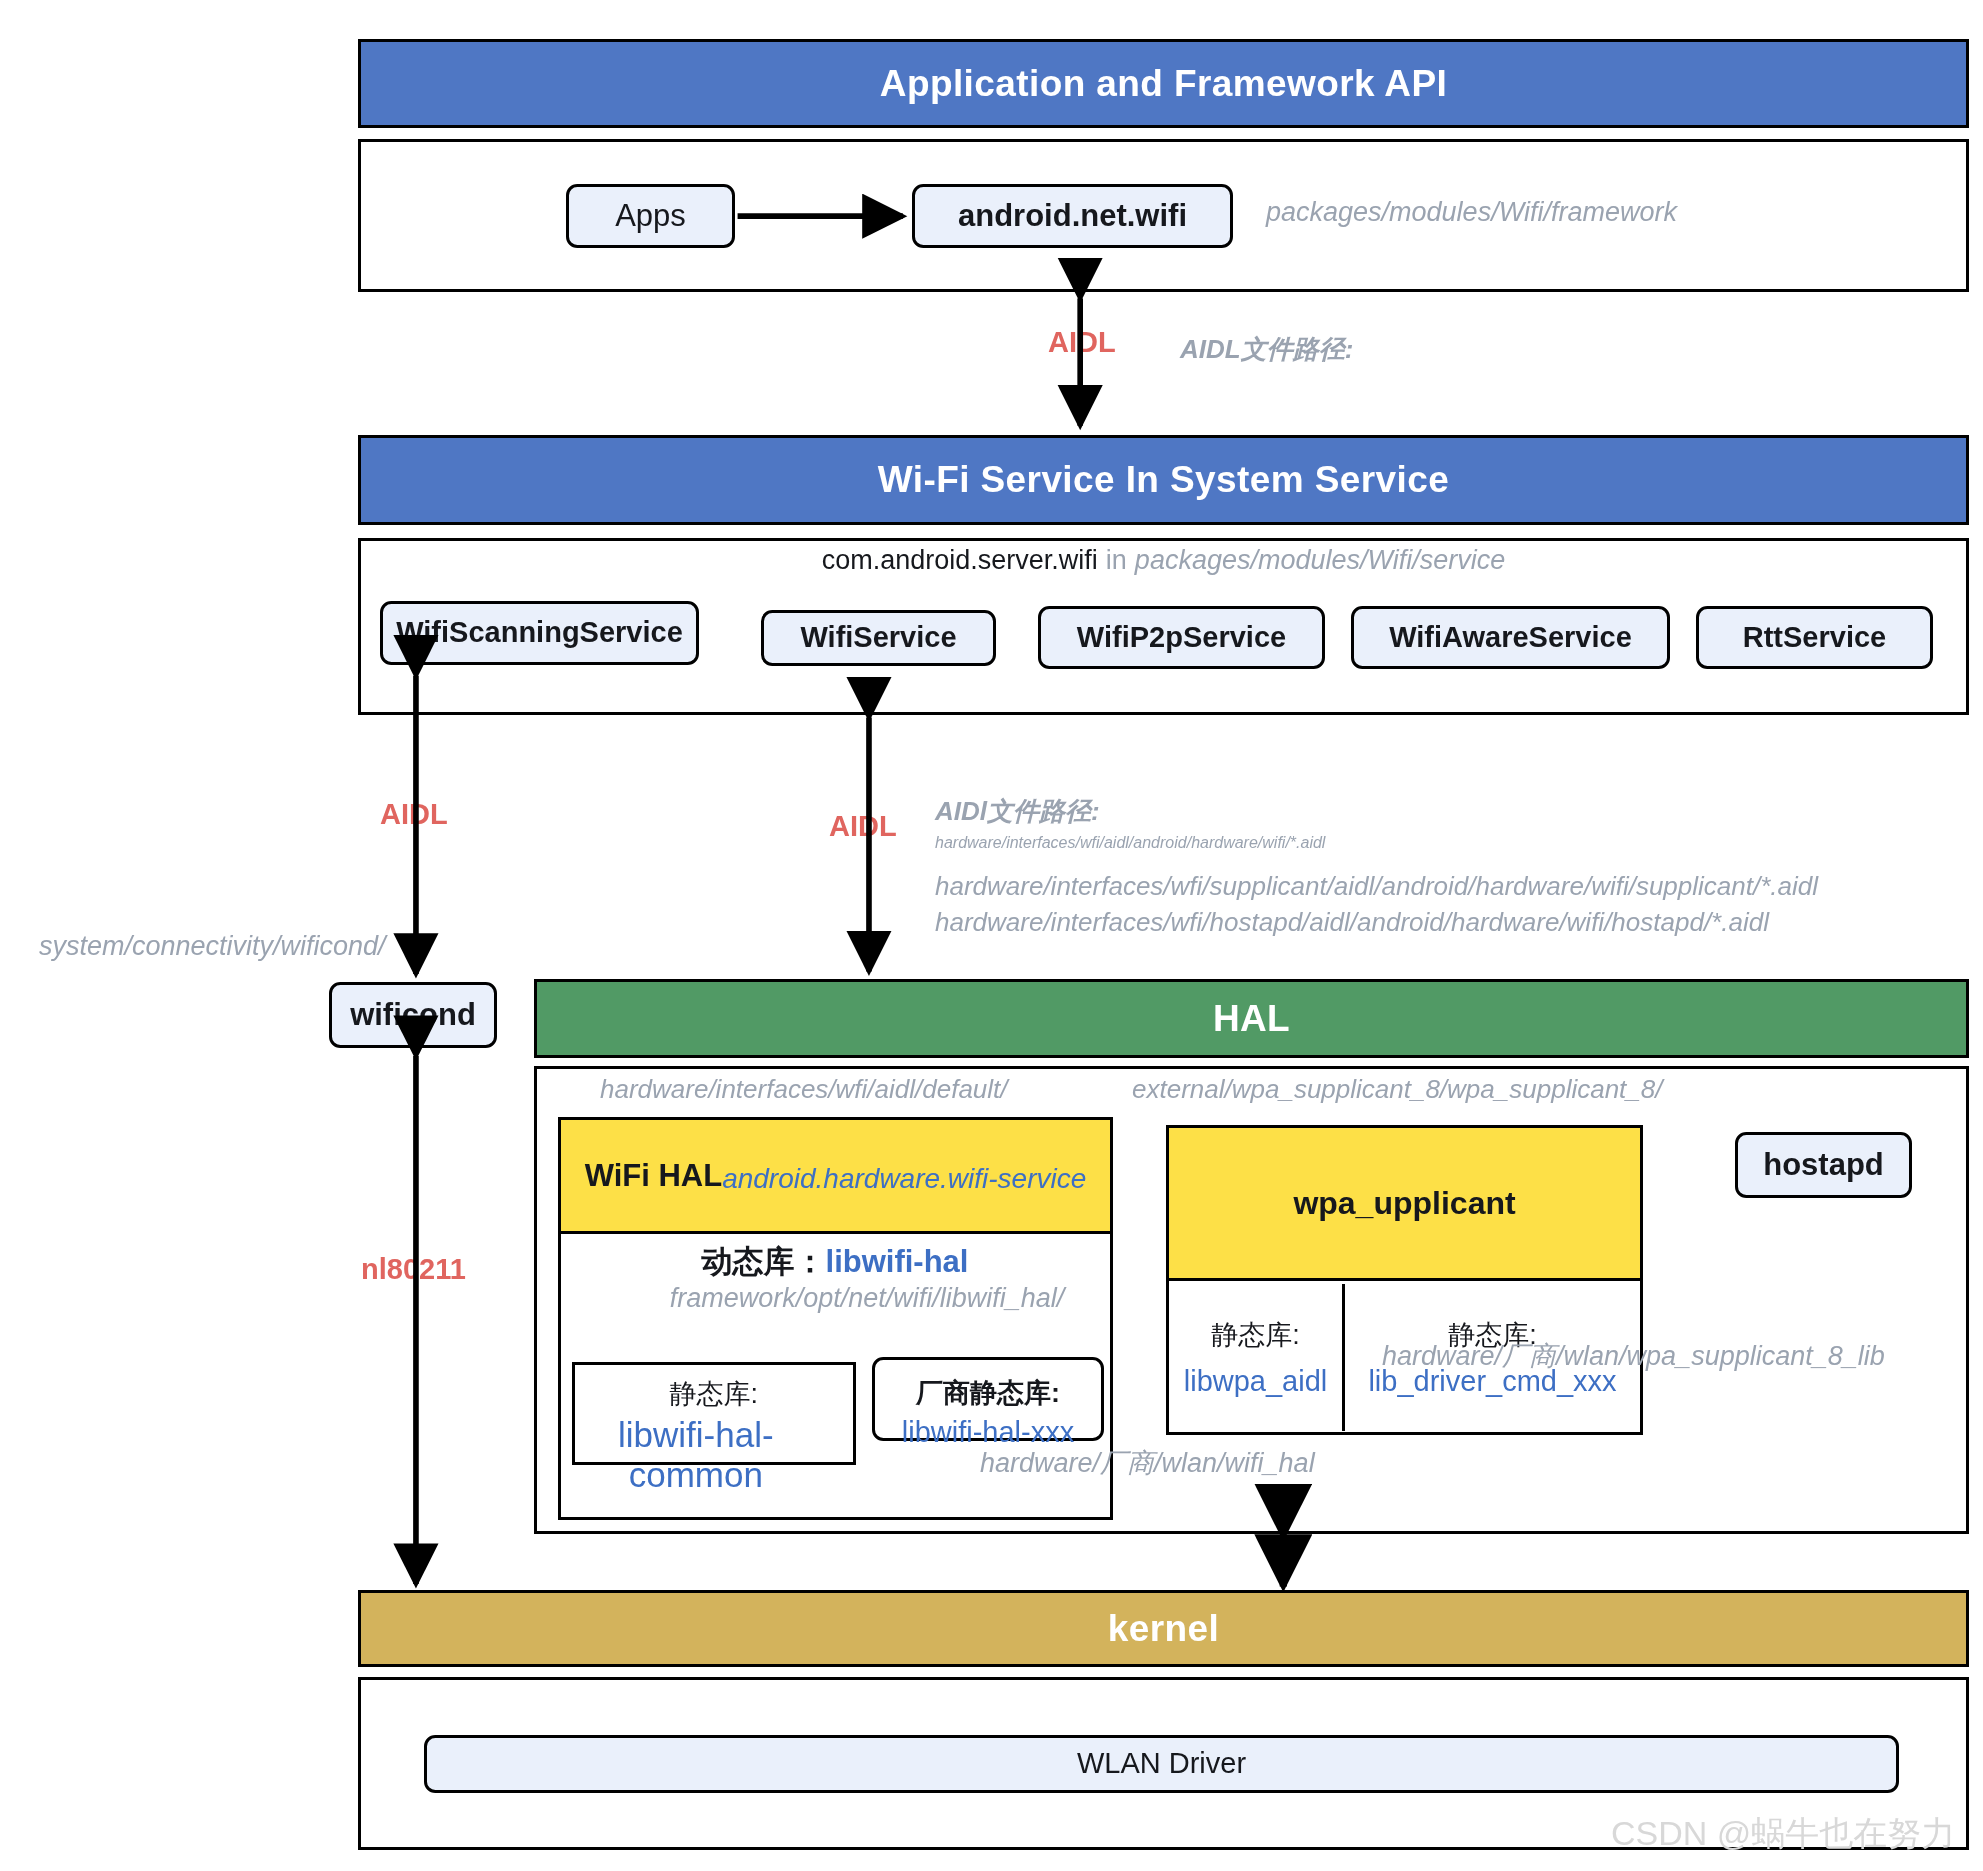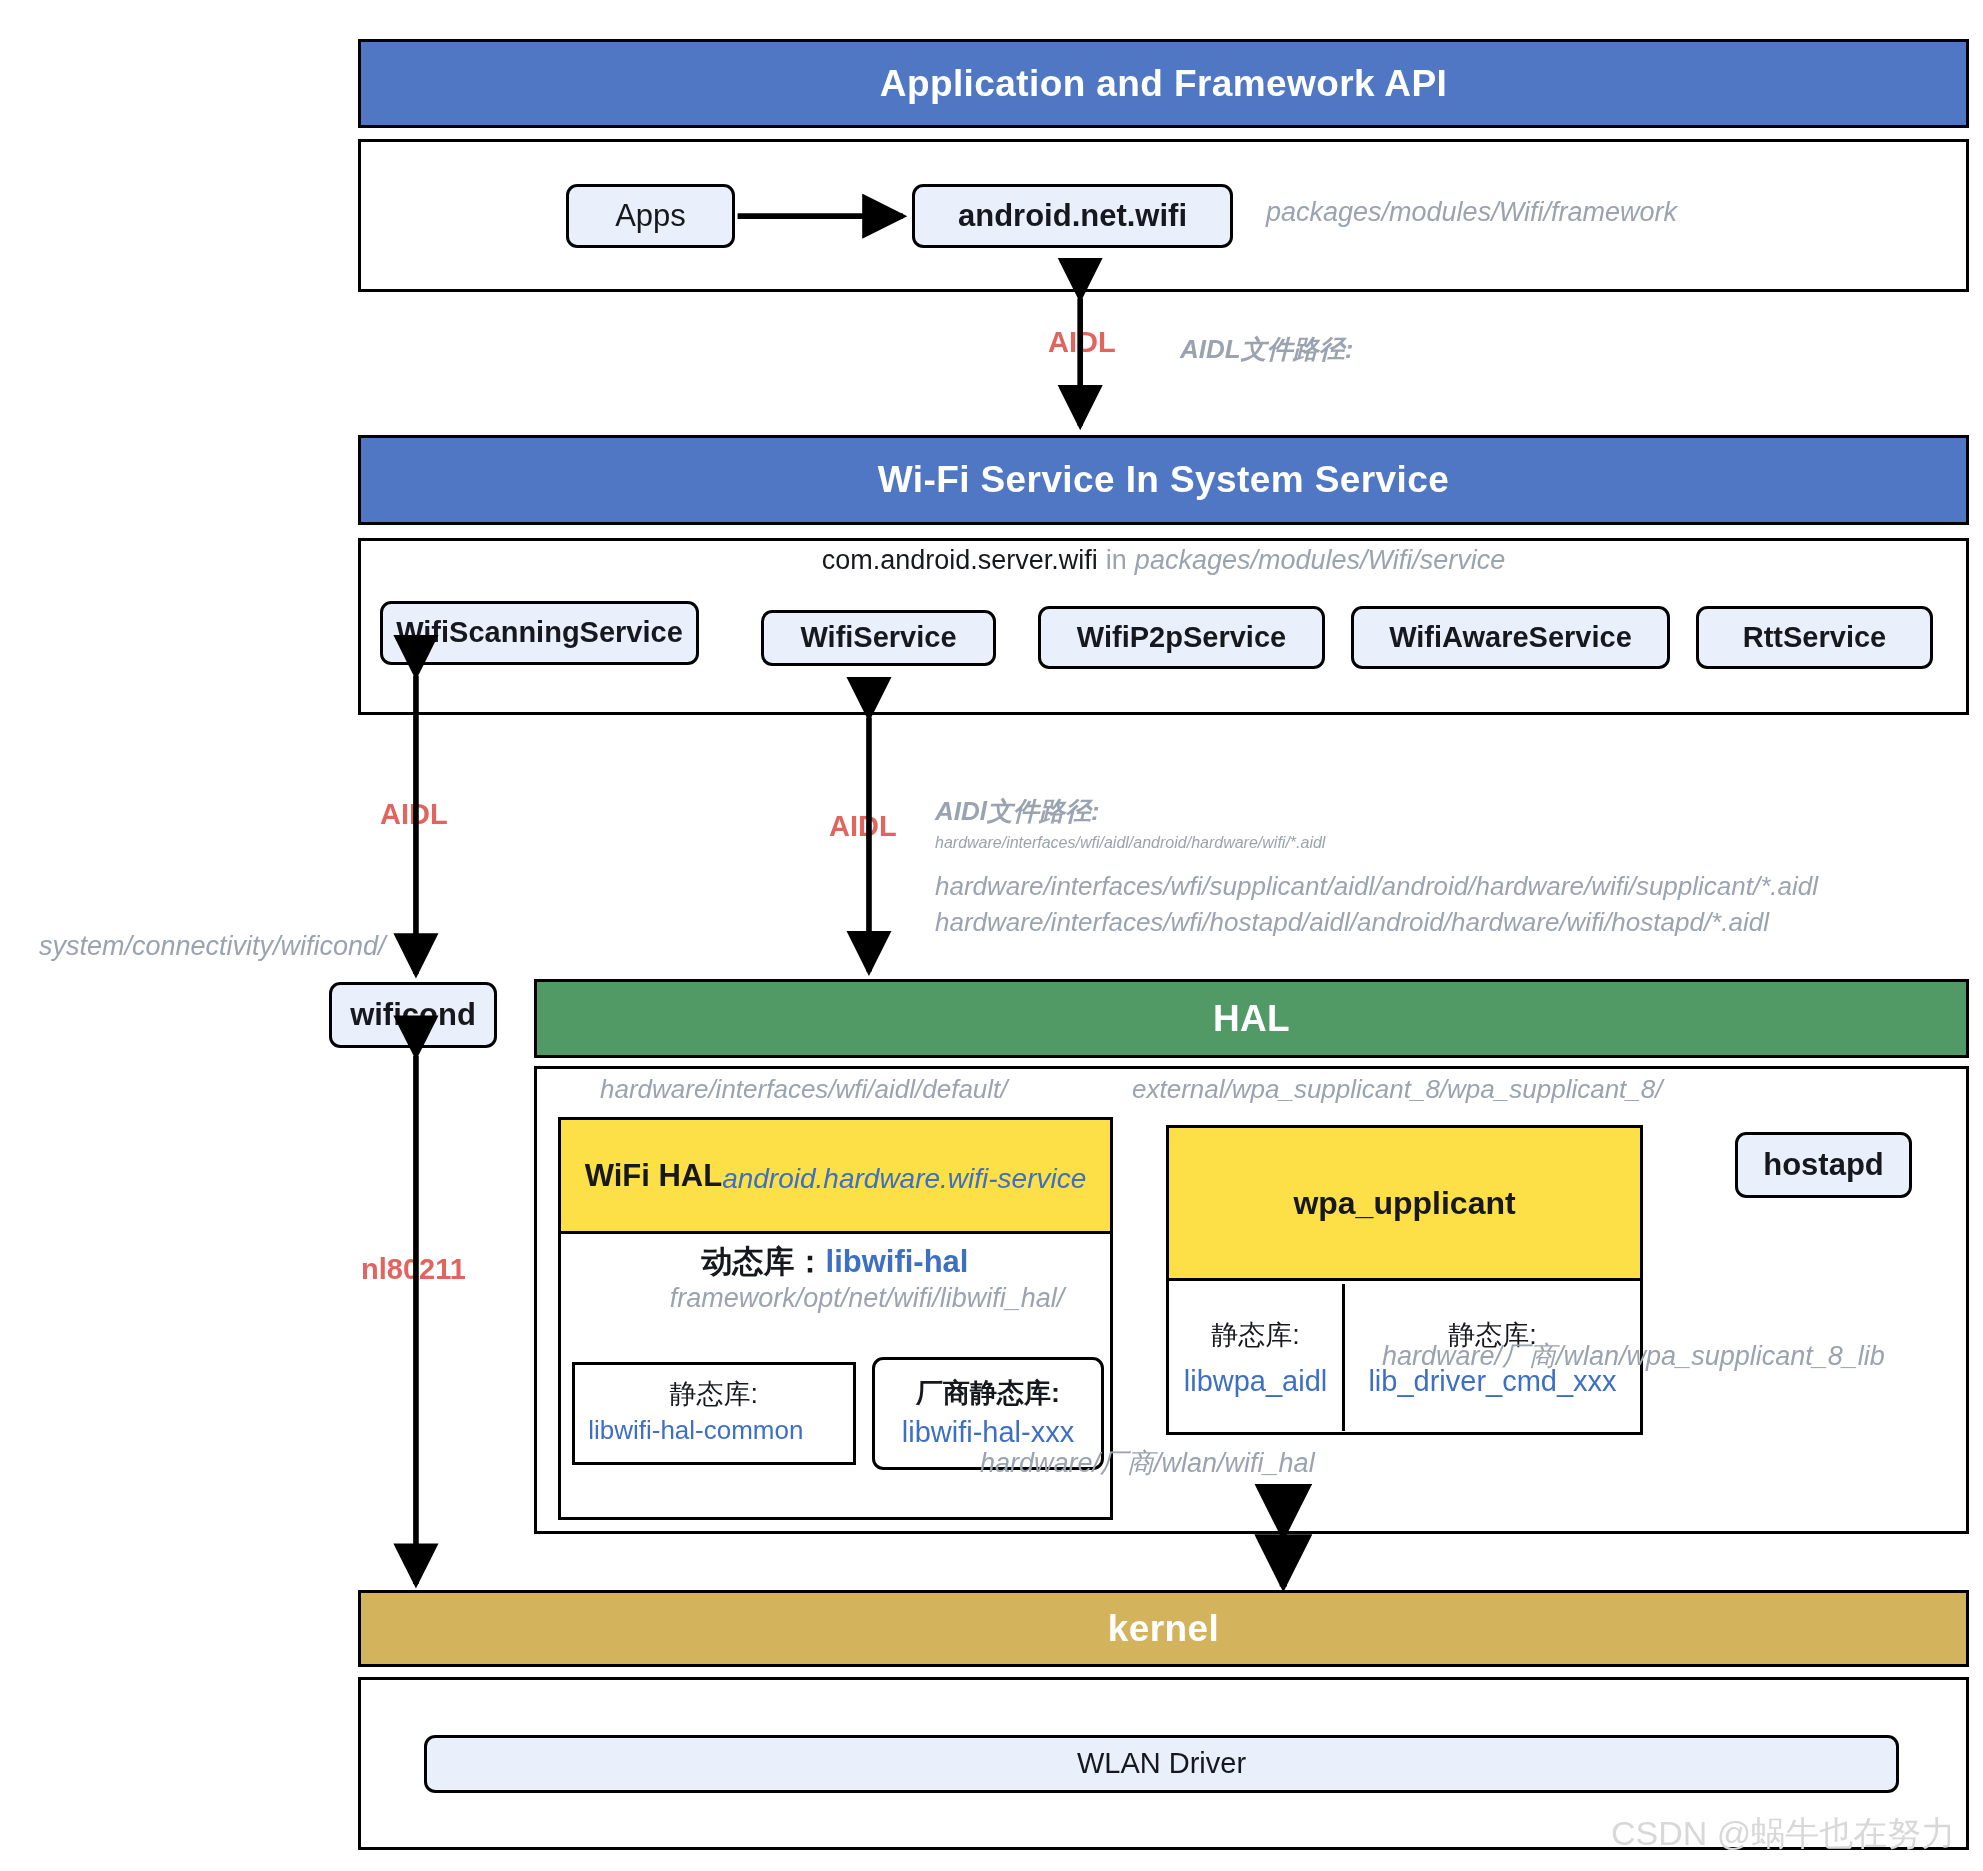--- a/index.html
+++ b/index.html
@@ -147,24 +147,24 @@
       <div class="t-blue-i" style="font-size:28px;margin-top:6.4px;">android.hardware.wifi-service</div>
     </div>
 
     <div style="position:absolute;left:0;top:121px;width:548px;text-align:center;">
       <span style="font-size:31px;font-weight:bold;color:#16181d;">动态库：</span><span class="t-blue" style="font-size:31px;font-weight:bold;">libwifi-hal</span>
     </div>
     <div style="position:absolute;left:0;top:163px;width:612px;text-align:center;color:#9aa3b0;font-style:italic;font-size:27px;">framework/opt/net/wifi/libwifi_hal/</div>
 
     <div class="sq" style="left:11.3px;top:242px;width:284px;height:103px;">
       <div style="position:absolute;left:0;top:11.3px;width:277px;text-align:center;font-size:27px;color:#16181d;">静态库:</div>
-      <div class="t-blue" style="position:absolute;left:0;top:50px;width:241px;text-align:center;font-size:26px;">libwifi-hal-common</div>
-    </div>
-
-    <div class="sq" style="left:311px;top:237px;width:232px;height:113px;border-radius:11.3px;">
+      <div class="t-blue" style="position:absolute;left:0;top:50px;width:241px;text-align:center;font-size:35px;">libwifi-hal-common</div>
+    </div>
+
+    <div class="sq" style="left:311px;top:237px;width:232px;height:84px;border-radius:11.3px;">
       <div style="position:absolute;left:0;top:14.5px;width:226px;text-align:center;font-size:27px;font-weight:bold;color:#16181d;">厂商静态库:</div>
       <div class="t-blue" style="position:absolute;left:0;top:56px;width:226px;text-align:center;font-size:29px;">libwifi-hal-xxx</div>
     </div>
   </div>
 
   <div class="t-path" style="left:980px;top:1445px;font-size:27px;">hardware/厂商/wlan/wifi_hal</div>
 
   <div class="t-path" style="left:1132px;top:1074px;font-size:26px;">external/wpa_supplicant_8/wpa_supplicant_8/</div>
 
   <div class="sq" style="left:1166px;top:1125px;width:477px;height:310px;">

